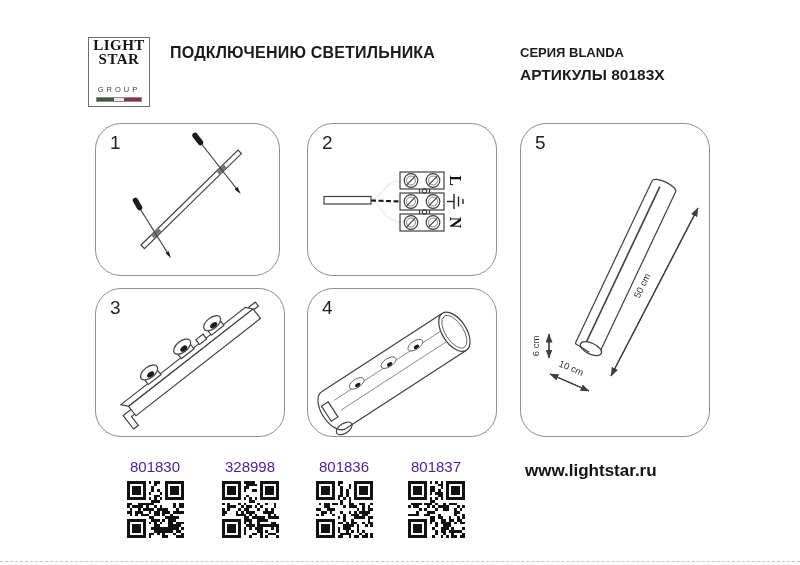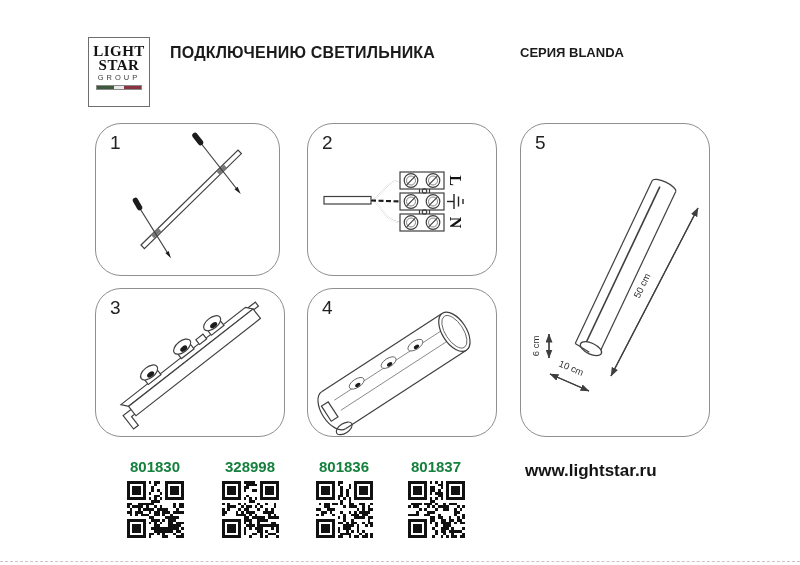--- a/index.html
+++ b/index.html
@@ -3,24 +3,24 @@
 <meta charset="utf-8">
 <style>
   html,body{margin:0;padding:0;background:#fff;}
   #page{position:relative;width:800px;height:565px;background:#fff;overflow:hidden;
         font-family:"Liberation Sans",sans-serif;color:#1b1b1b;}
 
   
   .logo-box{position:absolute;left:88px;top:37px;width:62px;height:70px;
             border:1.5px solid #6e6e6e;box-sizing:border-box;background:#fff;
             display:flex;flex-direction:column;align-items:center;justify-content:flex-start;
-            padding-top:6px;}
+            }
   .logo-word{font-family:"Liberation Serif",serif;font-weight:bold;font-size:15px;
              line-height:14px;letter-spacing:.5px;color:#141414;}
-  .logo-group{font-size:7.5px;letter-spacing:3px;color:#3c3c3c;margin-top:1px;}
+  .logo-group{font-size:7.5px;letter-spacing:3px;color:#3c3c3c;margin-top:19px;}
   .logo-flag{display:flex;width:46px;height:5px;margin-top:3px;border:.5px solid #8a8a8a;box-sizing:border-box;}
   .logo-flag span{height:100%;}
   .flag-a{width:38%;} .flag-b{width:24%;} .flag-c{width:38%;}
 
   .doc-title{position:absolute;left:170px;top:42px;font-size:16px;font-weight:bold;
              line-height:21px;letter-spacing:.2px;color:#1b1b1b;}
   .series-box{position:absolute;left:520px;top:45px;width:190px;}
   .series-line{font-size:13px;font-weight:bold;}
   .articles-line{font-size:15.5px;font-weight:bold;margin-top:6px;}
 
@@ -35,21 +35,21 @@
   .panel svg{position:absolute;left:0;top:0;}
   .ink{stroke:#3f3f3f;fill:none;stroke-width:1.2;}
   .inkfill{stroke:#3f3f3f;fill:#fff;stroke-width:1.2;}
   .dark{fill:#1c1c1c;stroke:none;}
   .dimtxt{font-family:"Liberation Sans",sans-serif;font-size:9.5px;fill:#333;}
   .termtxt{font-family:"Liberation Serif",serif;font-size:16px;font-weight:bold;fill:#111;}
 
   
   .qr-col{position:absolute;top:458px;width:90px;text-align:center;}
   #qr0{left:110px;} #qr1{left:205px;} #qr2{left:299px;} #qr3{left:391px;}
-  .qr-label{font-size:15px;font-weight:bold;color:#15803d;}
+  .qr-label{font-size:15px;font-weight:normal;color:#4c1d95;}
   .qr-img{margin-top:6px;}
   .website{position:absolute;left:525px;top:461px;width:180px;text-align:left;
            font-size:17px;font-weight:bold;color:#141414;}
   .cutline{position:absolute;left:0;right:0;top:561px;border-top:1px dashed #c6c6c6;}
 </style>
 </head>
 <body>
 
 <div id="page">
 
@@ -63,20 +63,21 @@
       <span class="flag-c" style="background: rgb(138, 51, 64);"></span>
     </div>
   </div>
 
   <div class="doc-title">
     <div>ПОДКЛЮЧЕНИЮ СВЕТИЛЬНИКА</div>
   </div>
 
   <div class="series-box">
     <div class="series-line">СЕРИЯ BLANDA</div>
+    <div class="articles-line">АРТИКУЛЫ 80183X</div>
   </div>
 
   <div class="panel" id="panel1">
     <div class="step-num">1</div>
     <svg width="185" height="153" viewBox="0 0 185 153">
       <polygon class="inkfill" points="45,121 142,26 145.4,29.6 48.4,124.6"></polygon>
       <line x1="122.4" y1="49.5" x2="129.6" y2="42.5" stroke="#777" stroke-width="4.6"></line>
       <line x1="56.4" y1="112.5" x2="63.6" y2="105.5" stroke="#777" stroke-width="4.6"></line>
 
       <line class="ink" x1="104" y1="18" x2="140" y2="64"></line>

